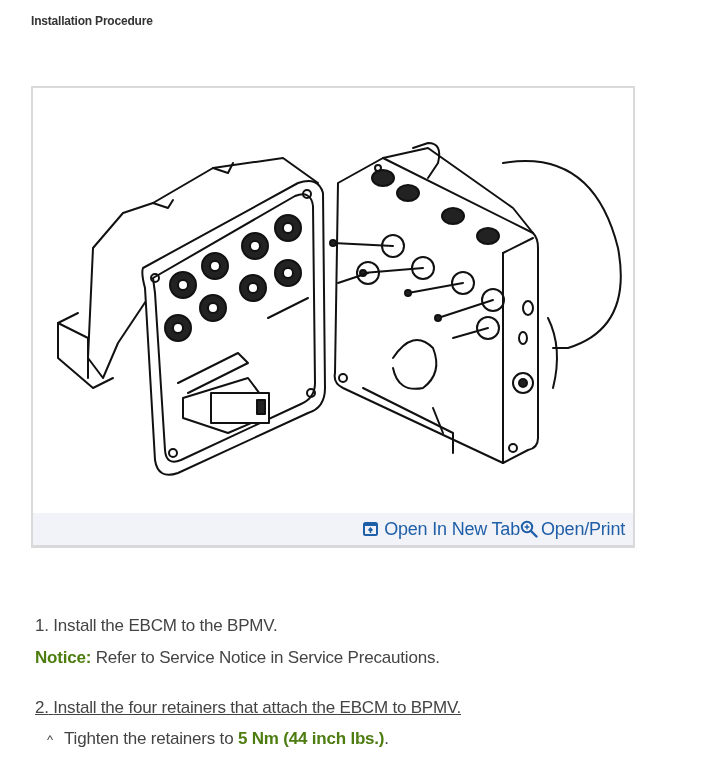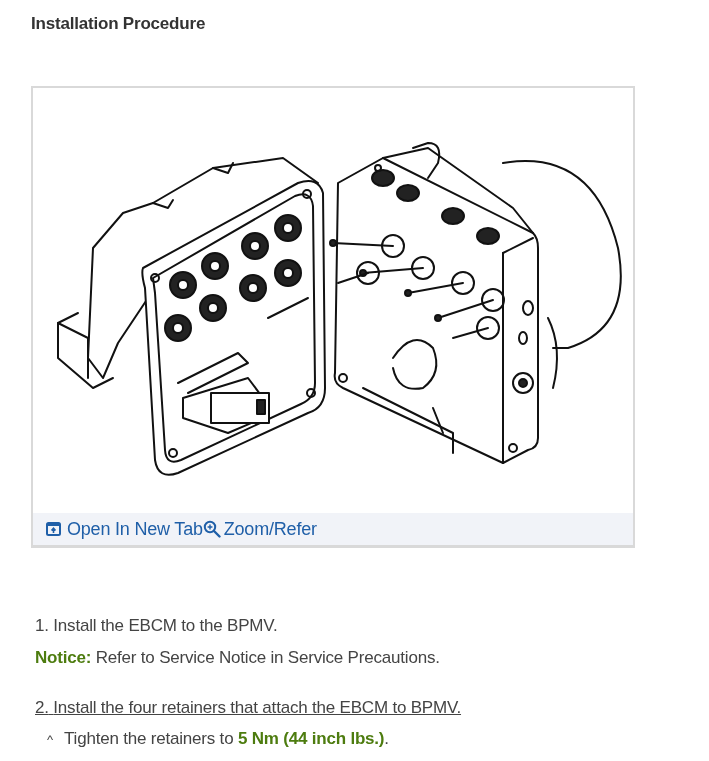--- a/index.html
+++ b/index.html
@@ -2,37 +2,37 @@
 <html><head>
 <meta charset="utf-8">
 <style>
   html, body { margin: 0; padding: 0; background: #ffffff; }
   body {
     width: 709px; height: 761px; position: relative; overflow: hidden;
     font-family: "Liberation Sans", sans-serif; color: #3a3a3a;
   }
   .heading {
     position: absolute; left: 31px; top: 14px;
-    font-size: 17px; font-weight: bold; color: #333333; letter-spacing: -0.2px;
+    font-size: 12px; font-weight: bold; color: #333333; letter-spacing: -0.2px;
   }
   .figure {
     position: absolute; left: 31px; top: 86px; width: 604px; height: 462px;
     box-sizing: border-box;
     border: 2px solid #d9d9d9; border-bottom-width: 3px;
     background: #ffffff;
   }
   .figure-image {
     position: absolute; left: 0; top: 0; width: 600px; height: 425px;
     background: #ffffff;
   }
   .figure-image svg { display: block; }
   .figure-bar {
     position: absolute; left: 0; top: 425px; width: 600px; height: 32px;
     background: #f1f3f8;
-    display: flex; align-items: center; justify-content: flex-start;
+    display: flex; align-items: center; justify-content: flex-end;
     box-sizing: border-box; padding: 0 8px 0 13px;
   }
   .bar-link {
     display: flex; align-items: center; color: #1f5fa8; font-size: 18px;
     cursor: pointer; text-decoration: none; letter-spacing: -0.2px;
   }
   .bar-link .icon { display: inline-flex; margin-right: 6px; }
   .zoom-link .icon { margin-right: 3px; }
   .para {
     position: absolute; left: 35px; font-size: 17px; color: #444444; letter-spacing: -0.2px;
@@ -157,21 +157,21 @@
       <span>Open In New Tab</span>
     </a>
     <a class="bar-link zoom-link">
       <span class="icon">
         <svg width="18" height="18" viewBox="0 0 18 18">
           <circle cx="7" cy="7" r="5.2" fill="none" stroke="#1f5fa8" stroke-width="2"></circle>
           <path d="M11 11 L16.5 16.5" stroke="#1f5fa8" stroke-width="2.4" stroke-linecap="round"></path>
           <path d="M7 4.6 L7 9.4 M4.6 7 L9.4 7" stroke="#1f5fa8" stroke-width="1.4"></path>
         </svg>
       </span>
-      <span>Zoom/Refer</span>
+      <span>Open/Print</span>
     </a>
   </div>
 </div>
 
 <div class="para step1">
   <span>1.</span>
   <span>Install the EBCM to the BPMV.</span>
 </div>
 
 <div class="para notice">

